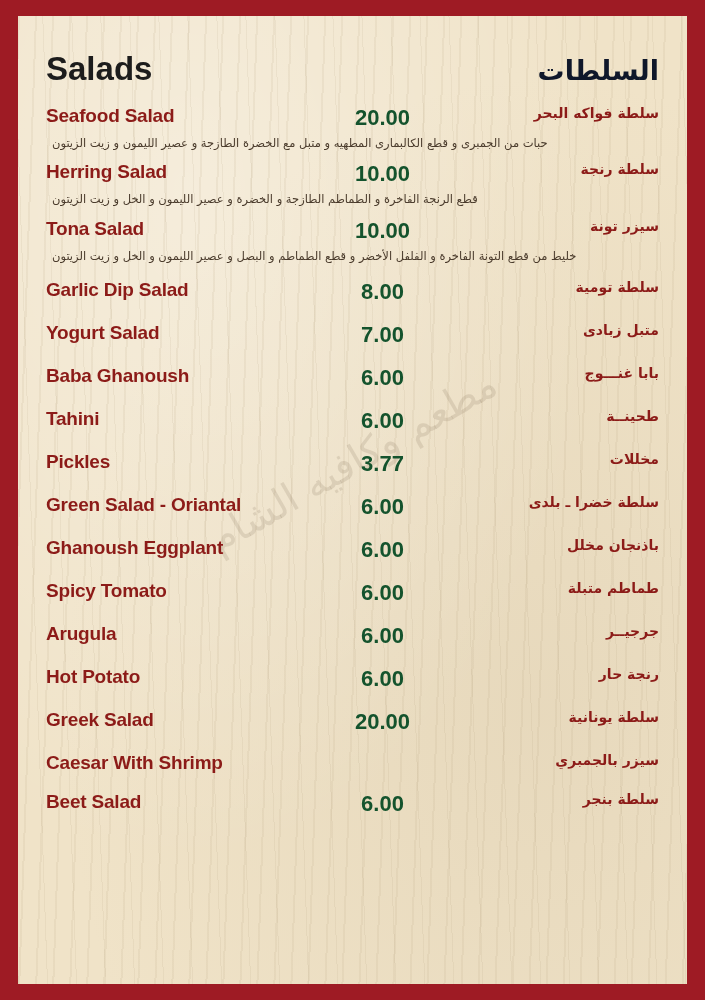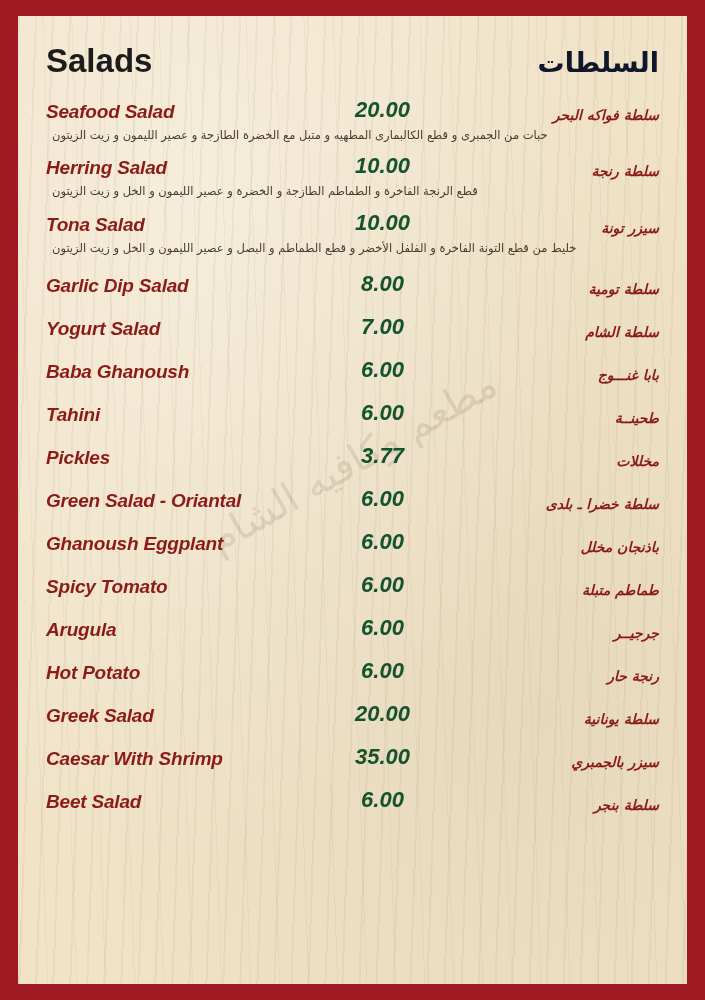--- a/index.html
+++ b/index.html
@@ -47,21 +47,21 @@
     align-items: center;
     justify-content: center;
     font-size: 40px;
     letter-spacing: 2px;
     color: rgba(120,100,75,0.16);
     font-family: "DejaVu Sans", sans-serif;
     white-space: nowrap;
   }
   .content {
     position: relative;
-    padding: 26px 28px 0 28px;
+    padding: 34px 28px 0 28px;
   }
   .header {
     display: flex;
     align-items: baseline;
     justify-content: space-between;
     margin-bottom: 14px;
   }
   .title-en {
     font-size: 33px;
     font-weight: bold;
@@ -73,24 +73,23 @@
     font-weight: bold;
     color: #0f172a;
     direction: rtl;
     font-family: "DejaVu Sans", sans-serif;
   }
   .item {
     position: relative;
   }
   .item-row {
     display: flex;
-    align-items: flex-end;
+    align-items: flex-start;
     justify-content: space-between;
     padding: 3px 0 2px 0;
-    font-style: italic;
   }
   .name-en {
     font-size: 19px;
     font-weight: bold;
     color: #8c1b18;
     flex: 0 0 270px;
     text-align: left;
     letter-spacing: -0.2px;
   }
   .price {
@@ -166,21 +165,21 @@
           <div class="item-row">
             <div class="name-en">Garlic Dip Salad</div>
             <div class="price">8.00</div>
             <div class="name-ar">سلطة تومية</div>
           </div>
         </div>
         <div class="item compact">
           <div class="item-row">
             <div class="name-en">Yogurt Salad</div>
             <div class="price">7.00</div>
-            <div class="name-ar">سلطة الشام</div>
+            <div class="name-ar">متبل زبادى</div>
           </div>
         </div>
         <div class="item compact">
           <div class="item-row">
             <div class="name-en">Baba Ghanoush</div>
             <div class="price">6.00</div>
             <div class="name-ar">بابا غنـــوج</div>
           </div>
         </div>
         <div class="item compact">
@@ -235,21 +234,20 @@
         <div class="item compact">
           <div class="item-row">
             <div class="name-en">Greek Salad</div>
             <div class="price">20.00</div>
             <div class="name-ar">سلطة يونانية</div>
           </div>
         </div>
         <div class="item compact">
           <div class="item-row">
             <div class="name-en">Caesar With Shrimp</div>
-            <div class="price">35.00</div>
             <div class="name-ar">سيزر بالجمبري</div>
           </div>
         </div>
         <div class="item compact">
           <div class="item-row">
             <div class="name-en">Beet Salad</div>
             <div class="price">6.00</div>
             <div class="name-ar">سلطة بنجر</div>
           </div>
         </div>

